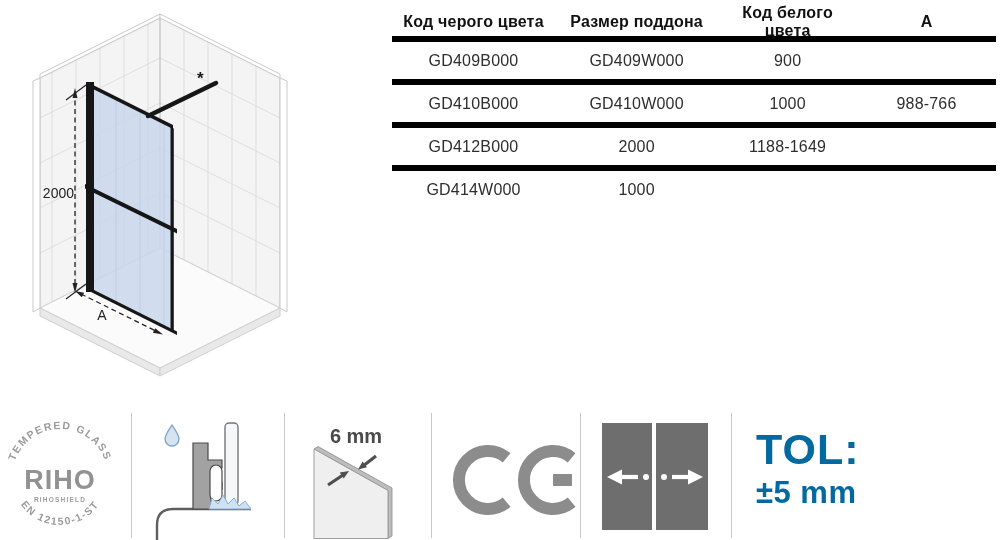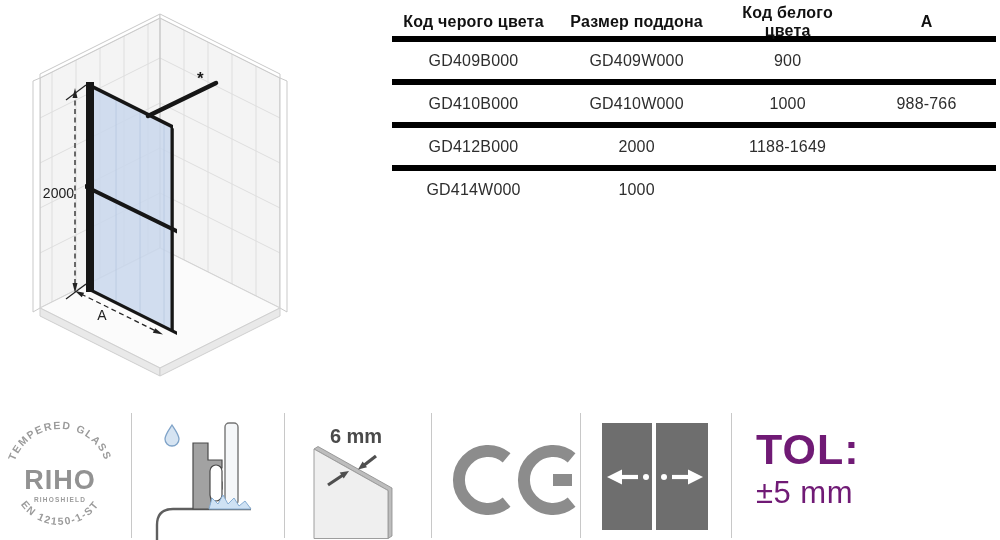--- a/index.html
+++ b/index.html
@@ -20,24 +20,24 @@
   .spec-row.head { height:32px; font-weight:bold; font-size:15.5px; color:#111; }
   .spec-row.head + .spec-row,
   .spec-row.body + .spec-row { border-top:6px solid #000000; }
   .spec-cell { text-align:center; font-size:16px; color:#2e2e2e; letter-spacing:.2px; }
   .spec-row.head .spec-cell { color:#111; }
   
   .footer { position:absolute; left:0; top:405px; width:1000px; height:135px; }
   .divider { position:absolute; top:8px; width:1px; height:125px; background:#c8c8c8; }
   .icon-svg { position:absolute; top:0; height:135px; }
   .tol-block {
-    position:absolute; left:756px; top:22px; color:#701a75; line-height:1.05;
+    position:absolute; left:756px; top:22px; color:#0369a1; line-height:1.05;
   }
   .tol-title { font-size:43px; font-weight:bold; letter-spacing:1px; }
-  .tol-value { font-size:31px; font-weight:normal; margin-top:5px; letter-spacing:.5px; }
+  .tol-value { font-size:31px; font-weight:bold; margin-top:5px; letter-spacing:.5px; }
 </style>
 </head>
 <body>
 
 <div class="canvas">
 
   <svg class="diagram" style="position:absolute;left:20px;top:8px;" width="290" height="385" viewBox="0 0 290 385">
     <defs>
       <clipPath id="clipLW">
           <polygon points="20,70 140,10 140,240 20,300"></polygon>

